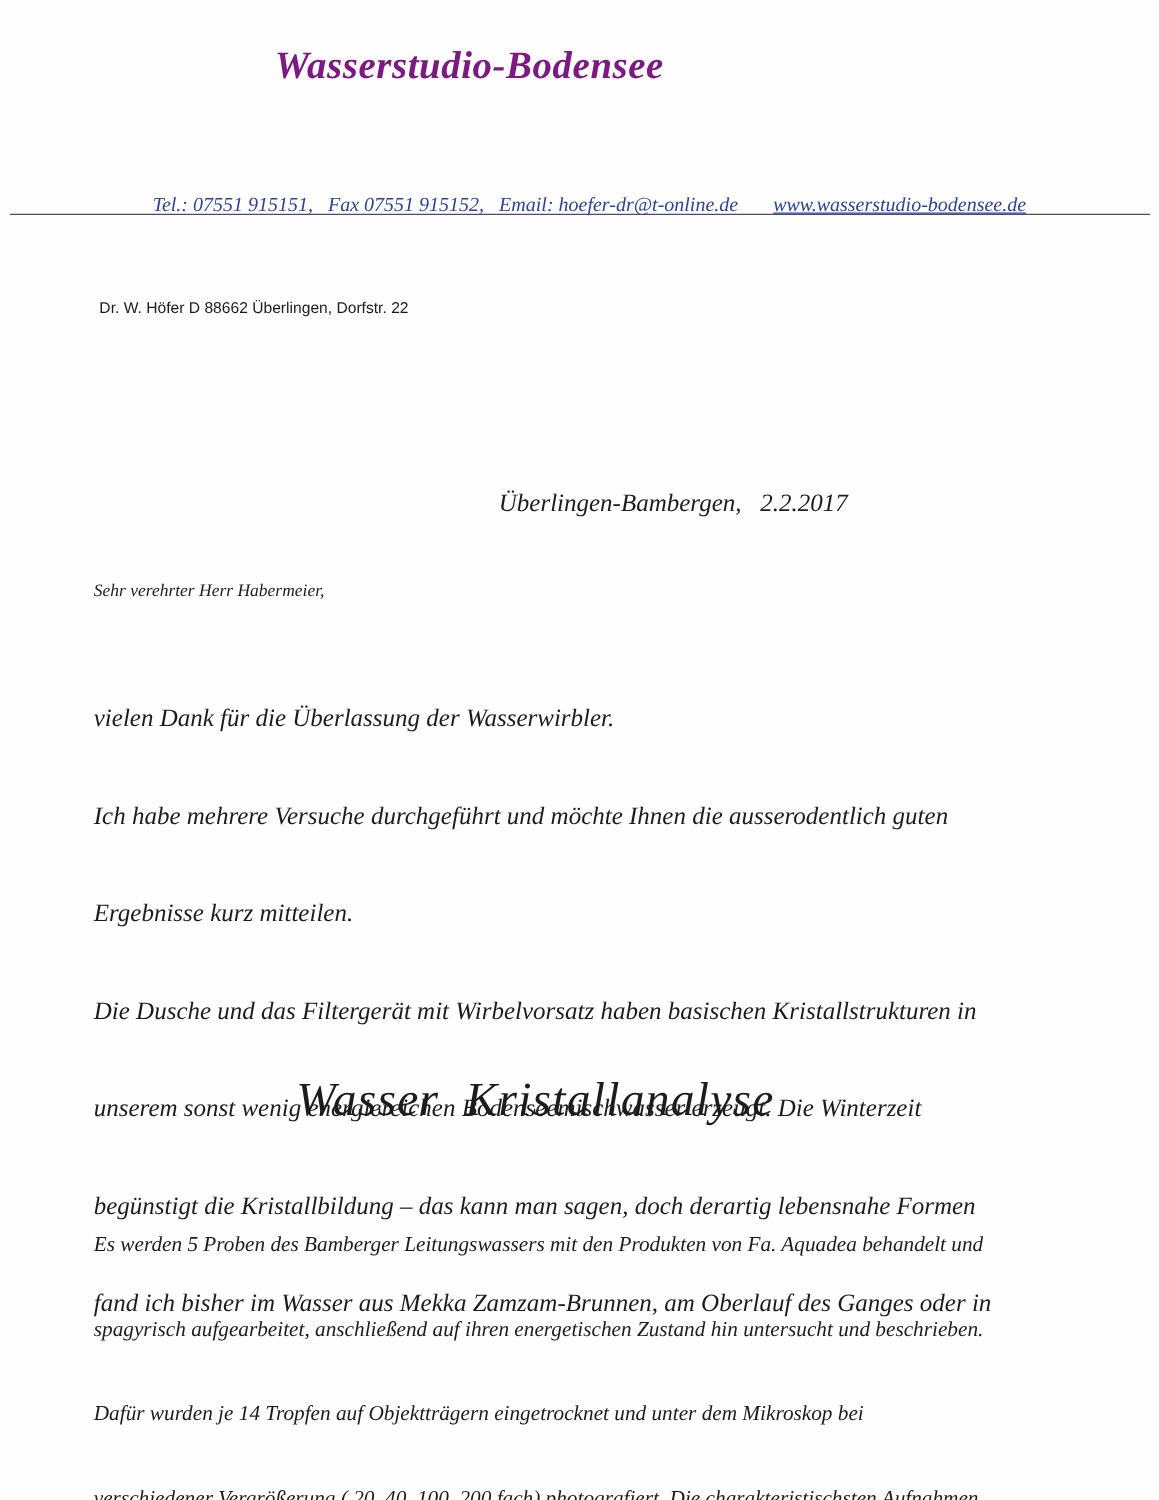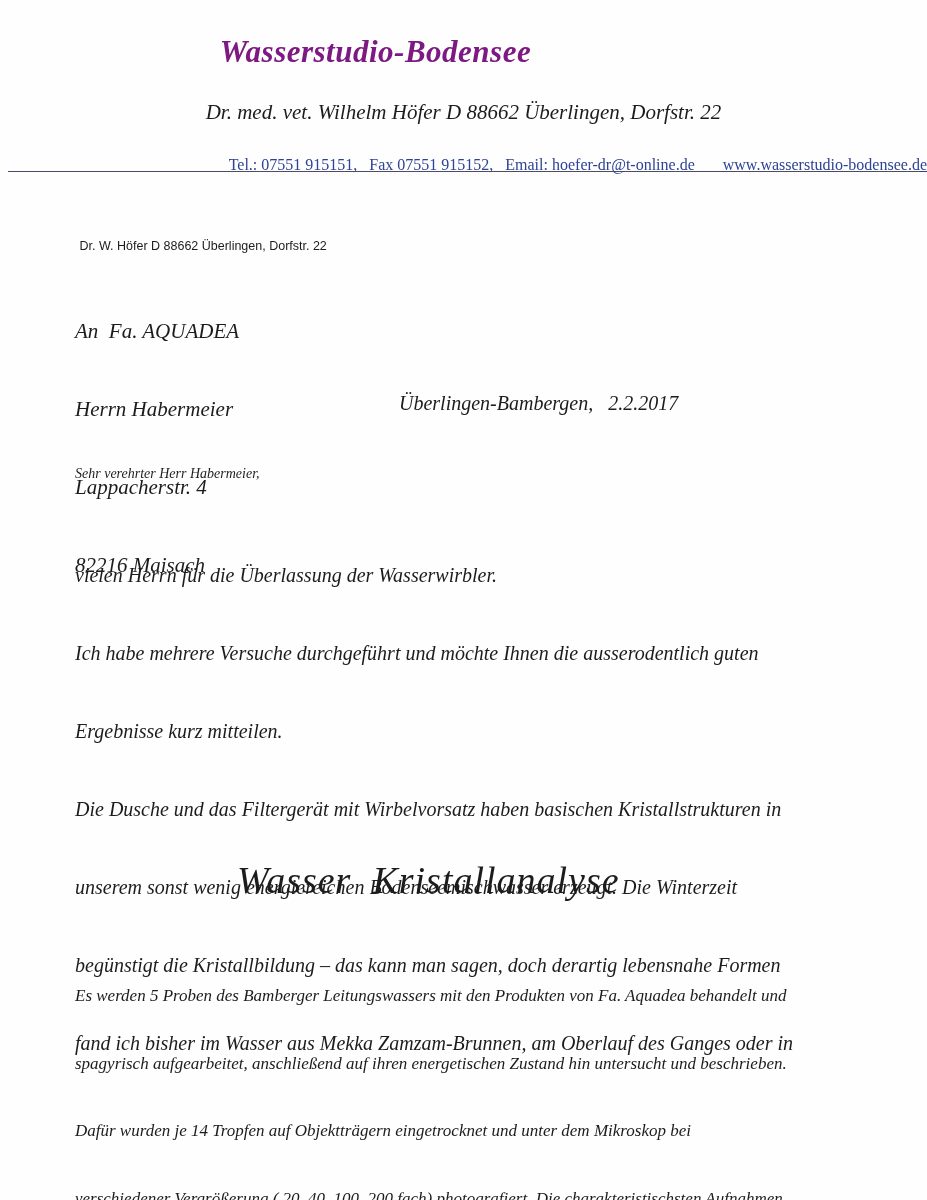--- a/index.html
+++ b/index.html
@@ -33,22 +33,23 @@
     left: 0;
     width: 927px;
     text-align: center;
     font-size: 21px;
     font-style: italic;
   }
   .contact-line {
     top: 138px;
     left: 0;
     width: 927px;
-    text-align: right;
+    text-align: center;
     font-size: 16px;
+    font-style: italic;
   }
   .contact-line .website {
     text-decoration: underline;
     margin-left: 28px;
     cursor: pointer;
   }
   .separator {
     top: 171px;
     left: 8px;
     width: 912px;
@@ -105,43 +106,36 @@
     line-height: 22.5px;
   }
 </style>
 </head>
 <body>
 
 <div class="page">
 
   <div class="abs brand-title" style="color:#7d1982;">Wasserstudio-Bodensee</div>
 
-  <div class="abs subtitle">Dr. med. vet. Wilhelm Höfer D 88662 Überlingen, Dorfstr. 22</div>
 
   <div class="abs contact-line" style="color:#2e4396;">
     <span>Tel.: 07551 915151,   Fax 07551 915152,   Email: hoefer-dr@t-online.de</span><span class="website">www.wasserstudio-bodensee.de</span>
   </div>
 
   <div class="abs separator"></div>
 
   <div class="abs sender-line"> Dr. W. Höfer D 88662 Überlingen, Dorfstr. 22</div>
 
-  <div class="abs recipient">
-    <div>An  Fa. AQUADEA</div>
-    <div>Herrn Habermeier</div>
-    <div>Lappacherstr. 4</div>
-    <div>82216 Maisach</div>
-  </div>
 
   <div class="abs dateline">Überlingen-Bambergen,   2.2.2017</div>
 
   <div class="abs salutation">Sehr verehrter Herr Habermeier,</div>
 
   <div class="abs body-block">
-    <div>vielen Herrn für die Überlassung der Wasserwirbler.</div>
+    <div>vielen Dank für die Überlassung der Wasserwirbler.</div>
     <div>Ich habe mehrere Versuche durchgeführt und möchte Ihnen die ausserodentlich guten</div>
     <div>Ergebnisse kurz mitteilen.</div>
     <div>Die Dusche und das Filtergerät mit Wirbelvorsatz haben basischen Kristallstrukturen in</div>
     <div>unserem sonst wenig energiereichen Bodenseemischwasser erzeugt. Die Winterzeit</div>
     <div>begünstigt die Kristallbildung – das kann man sagen, doch derartig lebensnahe Formen</div>
     <div>fand ich bisher im Wasser aus Mekka Zamzam-Brunnen, am Oberlauf des Ganges oder in</div>
   </div>
 
   <div class="abs section-heading">Wasser  Kristallanalyse</div>
 

